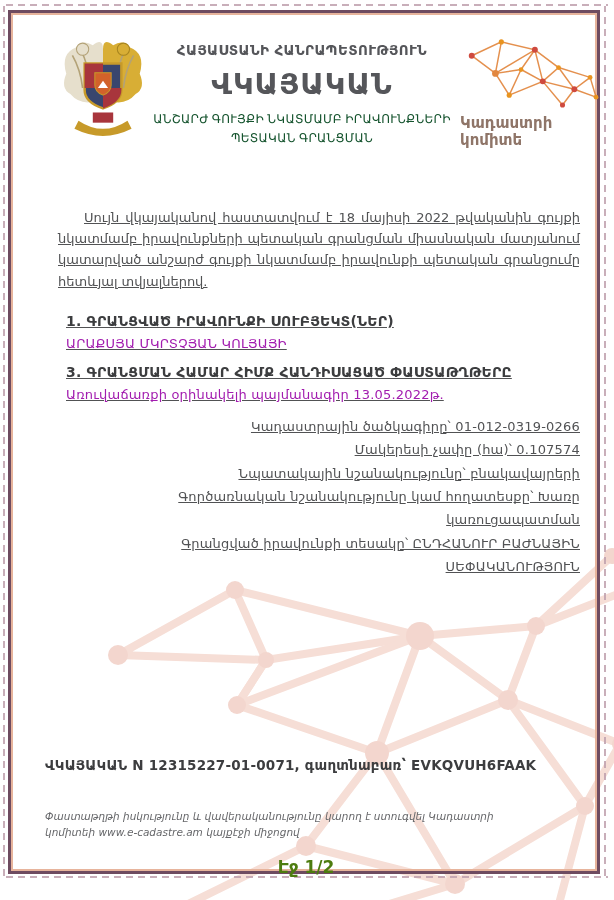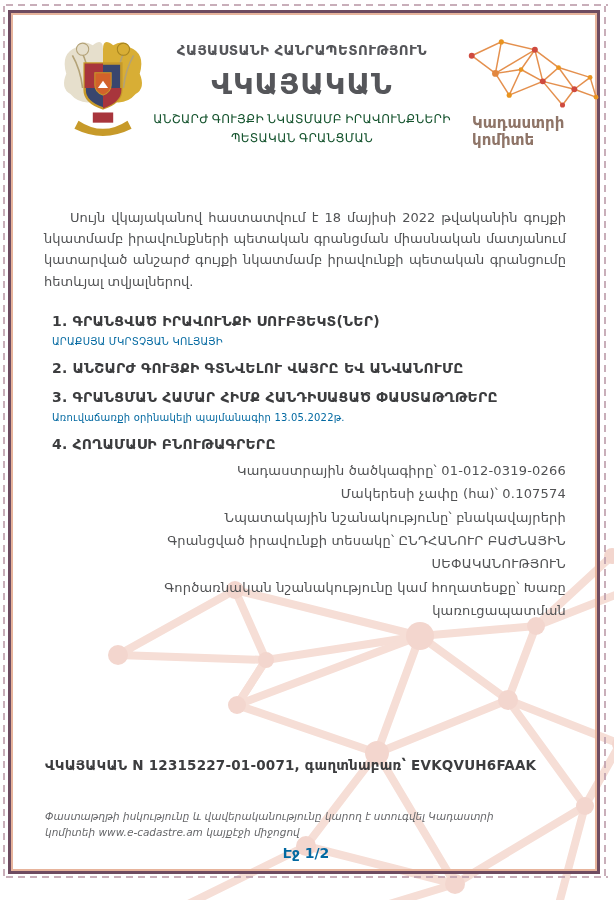--- a/index.html
+++ b/index.html
@@ -42,46 +42,46 @@
   .coat{position:absolute;left:52px;top:34px;width:102px;height:108px;}
   .head-center{
     position:absolute;left:152px;top:42px;width:300px;text-align:center;
     color:#57585a;
   }
   .country{font-size:13.5px;font-weight:bold;letter-spacing:.4px;color:#55565a;}
   .cert-title{font-size:29px;font-weight:bold;margin-top:9px;letter-spacing:1px;color:#55565a;}
   .subtitle{font-size:12px;margin-top:9px;line-height:1.55;color:#14532d;letter-spacing:.3px;font-family:Liberation Serif, serif;}
   .logo{position:absolute;left:452px;top:34px;width:150px;}
   .logo-label{
-    margin-top:0;margin-left:20px;
+    margin-top:0;margin-left:8px;
     font-size:15px;font-weight:bold;color:#8f7568;line-height:1.15;
   }
   
-  .body-copy{position:absolute;left:44px;top:207px;width:522px;color:#515254;}
+  .body-copy{position:absolute;left:58px;top:207px;width:522px;color:#515254;text-decoration:underline;}
   .intro{
     font-size:13px;line-height:1.63;text-indent:26px;text-align:justify;
     margin:0 0 21px 0;
   }
   .sec{margin-bottom:13px;margin-left:8px;}
   .sec-h{
     font-size:14px;font-weight:bold;color:#3c3d3f;letter-spacing:.2px;
     margin:0 0 7px 0;
   }
-  .sec-v{font-size:10px;color:#0369a1;margin:0;letter-spacing:.2px;}
+  .sec-v{font-size:13px;color:#a21caf;margin:0;letter-spacing:.2px;}
   .char-line{font-size:13px;color:#515254;line-height:1.8;letter-spacing:.2px;text-align:right;}
   
   .footer{position:absolute;left:45px;top:757px;width:522px;}
   .cert-line{font-size:13.5px;font-weight:bold;color:#3c3d3f;letter-spacing:.2px;}
   .verify-note{
     margin-top:36px;width:470px;
     font-size:10.5px;font-style:italic;color:#66676a;line-height:1.5;
   }
   .page-indicator{
-    margin-top:4px;text-align:center;
-    font-size:14px;font-weight:bold;color:#0369a1;
+    margin-top:16px;text-align:center;
+    font-size:17px;font-weight:bold;color:#4d7c0f;
   }
 </style>
 </head>
 <body>
 
 <div class="doc">
 
   <svg class="watermark" viewBox="0 0 614 900">
     <g stroke="#f6ded6" stroke-width="8" stroke-linecap="round" fill="none">
       <path d="M118,655 L235,590 L420,636 L266,660 L118,655"></path>
@@ -174,35 +174,33 @@
 
     <div class="body-copy">
       <p class="intro">Սույն վկայականով հաստատվում է 18 մայիսի 2022 թվականին գույքի նկատմամբ իրավունքների պետական գրանցման միասնական մատյանում կատարված անշարժ գույքի նկատմամբ իրավունքի պետական գրանցումը հետևյալ տվյալներով.</p>
 
       <div class="sec">
         <div class="sec-h">1. ԳՐԱՆՑՎԱԾ ԻՐԱՎՈՒՆՔԻ ՍՈՒԲՅԵԿՏ(ՆԵՐ)</div>
         <div class="sec-v">ԱՐԱՔՍՅԱ ՄԿՐՏՉՅԱՆ ԿՈԼՅԱՅԻ</div>
       </div>
 
       <div class="sec">
-        <div class="sec-h">2. ԱՆՇԱՐԺ ԳՈՒՅՔԻ ԳՏՆՎԵԼՈՒ ՎԱՅՐԸ ԵՎ ԱՆՎԱՆՈՒՄԸ</div>
       </div>
 
       <div class="sec">
         <div class="sec-h">3. ԳՐԱՆՑՄԱՆ ՀԱՄԱՐ ՀԻՄՔ ՀԱՆԴԻՍԱՑԱԾ ՓԱՍՏԱԹՂԹԵՐԸ</div>
         <div class="sec-v">Առուվաճառքի օրինակելի պայմանագիր 13.05.2022թ.</div>
       </div>
 
       <div class="sec">
-        <div class="sec-h">4. ՀՈՂԱՄԱՍԻ ԲՆՈՒԹԱԳՐԵՐԸ</div>
         <div class="char-line">Կադաստրային ծածկագիրը՝ 01-012-0319-0266</div>
         <div class="char-line">Մակերեսի չափը (հա)՝ 0.107574</div>
         <div class="char-line">Նպատակային նշանակությունը՝ բնակավայրերի</div>
+        <div class="char-line">Գործառնական նշանակությունը կամ հողատեսքը՝ Խառը կառուցապատման</div>
         <div class="char-line">Գրանցված իրավունքի տեսակը՝ ԸՆԴՀԱՆՈՒՐ ԲԱԺՆԱՅԻՆ ՍԵՓԱԿԱՆՈՒԹՅՈՒՆ</div>
-        <div class="char-line">Գործառնական նշանակությունը կամ հողատեսքը՝ Խառը կառուցապատման</div>
       </div>
     </div>
 
     <div class="footer">
       <div class="cert-line">ՎԿԱՅԱԿԱՆ N 12315227-01-0071, գաղտնաբառ՝ EVKQVUH6FAAK</div>
       <div class="verify-note">Փաստաթղթի իսկությունը և վավերականությունը կարող է ստուգվել Կադաստրի կոմիտեի www.e-cadastre.am կայքէջի միջոցով</div>
       <div class="page-indicator">Էջ 1/2</div>
     </div>
 
   </div>

